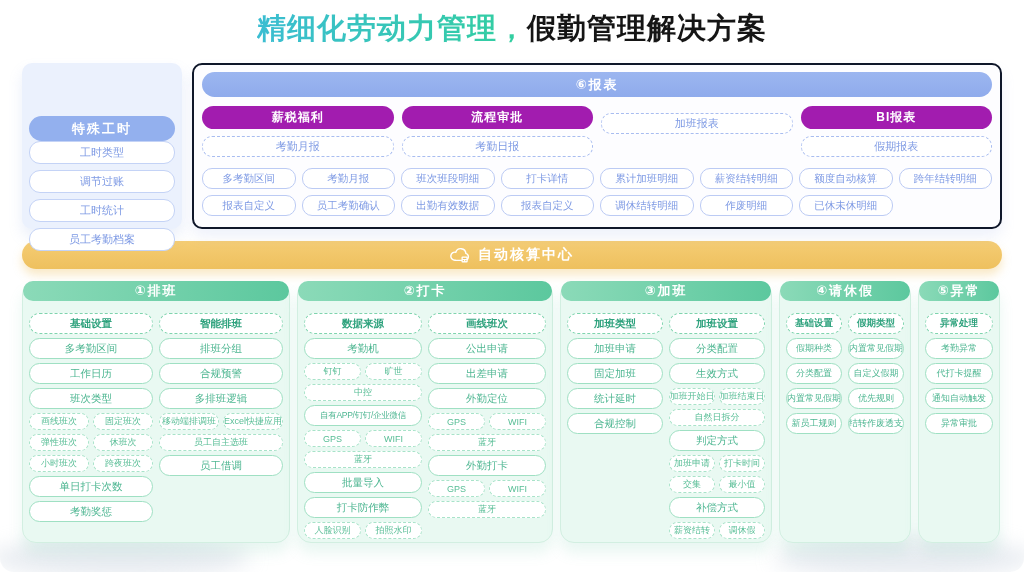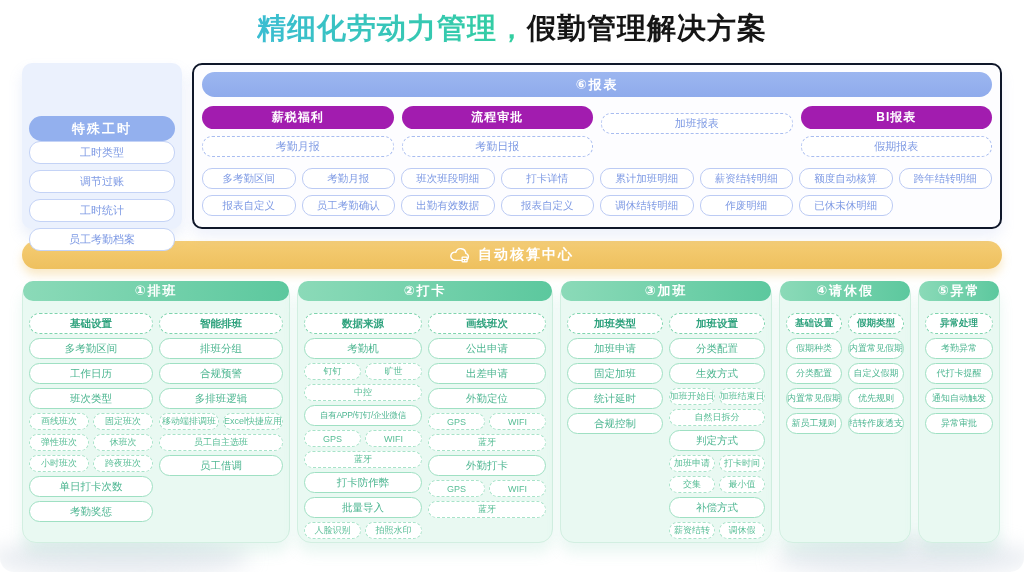--- a/index.html
+++ b/index.html
@@ -253,24 +253,24 @@
             <div class="pill solid tight">自有APP/钉钉/企业微信</div>
           </div>
           <div class="prow">
             <div class="pill small">GPS</div>
             <div class="pill small">WIFI</div>
           </div>
           <div class="prow">
             <div class="pill small">蓝牙</div>
           </div>
           <div class="prow">
+            <div class="pill solid">批量导入</div>
+          </div>
+          <div class="prow">
             <div class="pill solid">打卡防作弊</div>
-          </div>
-          <div class="prow">
-            <div class="pill solid">批量导入</div>
           </div>
           <div class="prow">
             <div class="pill small">人脸识别</div>
             <div class="pill small">拍照水印</div>
           </div>
         </div>
         <div class="col">
           <div class="prow">
             <div class="pill head">画线班次</div>
           </div>

